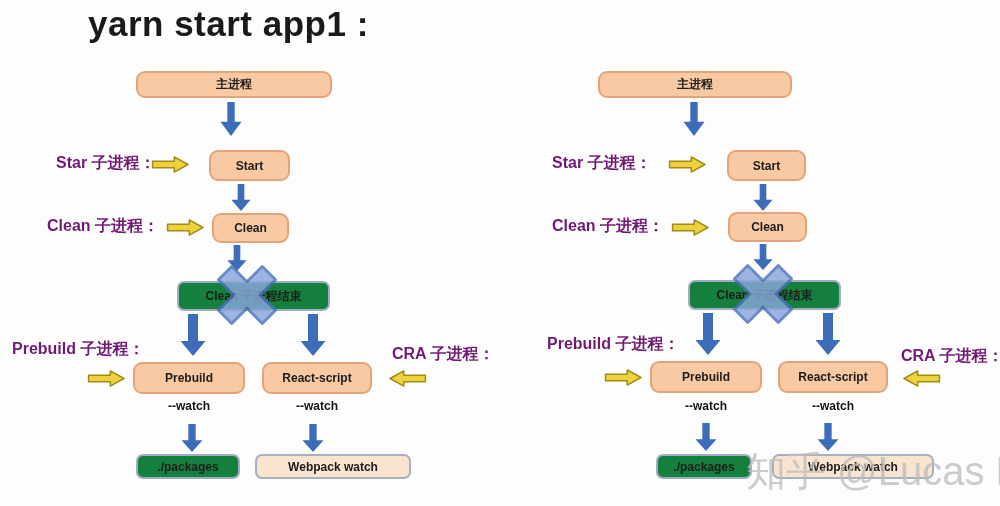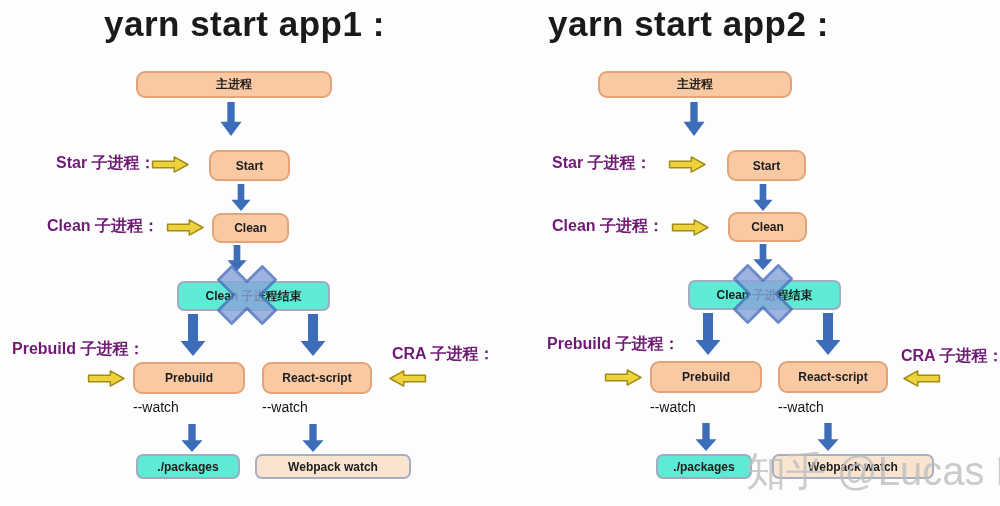--- a/index.html
+++ b/index.html
@@ -9,42 +9,42 @@
   }
   .title{
     position:absolute;font-size:35px;font-weight:600;color:#1a1a1a;
     white-space:nowrap;letter-spacing:.5px;
   }
   .node{
     position:absolute;display:flex;align-items:center;justify-content:center;
     box-sizing:border-box;background:#f8c9a2;border:2px solid #e2a478;
     border-radius:9px;font-size:12px;font-weight:600;color:#1c1c1c;white-space:nowrap;
   }
-  .node.lt{background:#5eead4;border:2px solid #9fadc4;border-radius:7px;}
+  .node.lt{background:#15803d;border:2px solid #9fadc4;border-radius:7px;}
   .node.lt2{background:#f8e4cf;border:2px solid #a7b0c2;border-radius:7px;}
   .lbl{
     position:absolute;font-size:16px;font-weight:600;color:#701a75;white-space:nowrap;
   }
   .watch{
-    position:absolute;text-align:left;font-size:14px;font-weight:400;color:#141414;
+    position:absolute;text-align:center;font-size:12px;font-weight:700;color:#141414;
   }
   .arr{position:absolute;line-height:0;}
   .arr svg{display:block;}
   .wm{
     position:absolute;left:746px;top:444px;z-index:6;pointer-events:none;
     font-size:40px;font-weight:400;color:#bdbdbd;opacity:.78;white-space:nowrap;
   }
   .xmark{position:absolute;z-index:4;line-height:0;}
 </style>
 </head>
 <body>
 
 <div class="canvas">
 
-  <div class="title" style="left:104px;top:4px;">yarn start app1 :</div>
+  <div class="title" style="left:88px;top:4px;">yarn start app1 :</div>
 
   <div class="node" style="left:136px;top:71px;width:196px;height:27px;">主进程</div>
 
   <span class="arr" style="left:220px;top:102px;">
     <svg width="22" height="34" viewBox="0 0 24 36" preserveAspectRatio="none">
         <path d="M8 0 L16 0 L16 21 L23.5 21 L12 36 L0.5 21 L8 21 Z" fill="#3d6cb8"></path>
       </svg>
   </span>
 
   <div class="lbl" style="left:56px;top:153px;">Star 子进程：</div>
@@ -120,21 +120,20 @@
   </span>
   <span class="arr" style="left:302px;top:424px;">
     <svg width="22" height="28" viewBox="0 0 24 36" preserveAspectRatio="none">
         <path d="M8 0 L16 0 L16 21 L23.5 21 L12 36 L0.5 21 L8 21 Z" fill="#3d6cb8"></path>
       </svg>
   </span>
 
   <div class="node lt" style="left:136px;top:454px;width:104px;height:25px;">./packages</div>
   <div class="node lt2" style="left:255px;top:454px;width:156px;height:25px;">Webpack watch</div>
 
-  <div class="title" style="left:548px;top:4px;">yarn start app2 :</div>
 
   <div class="node" style="left:598px;top:71px;width:194px;height:27px;">主进程</div>
 
   <span class="arr" style="left:683px;top:102px;">
     <svg width="22" height="34" viewBox="0 0 24 36" preserveAspectRatio="none">
         <path d="M8 0 L16 0 L16 21 L23.5 21 L12 36 L0.5 21 L8 21 Z" fill="#3d6cb8"></path>
       </svg>
   </span>
 
   <div class="lbl" style="left:552px;top:153px;">Star 子进程：</div>

